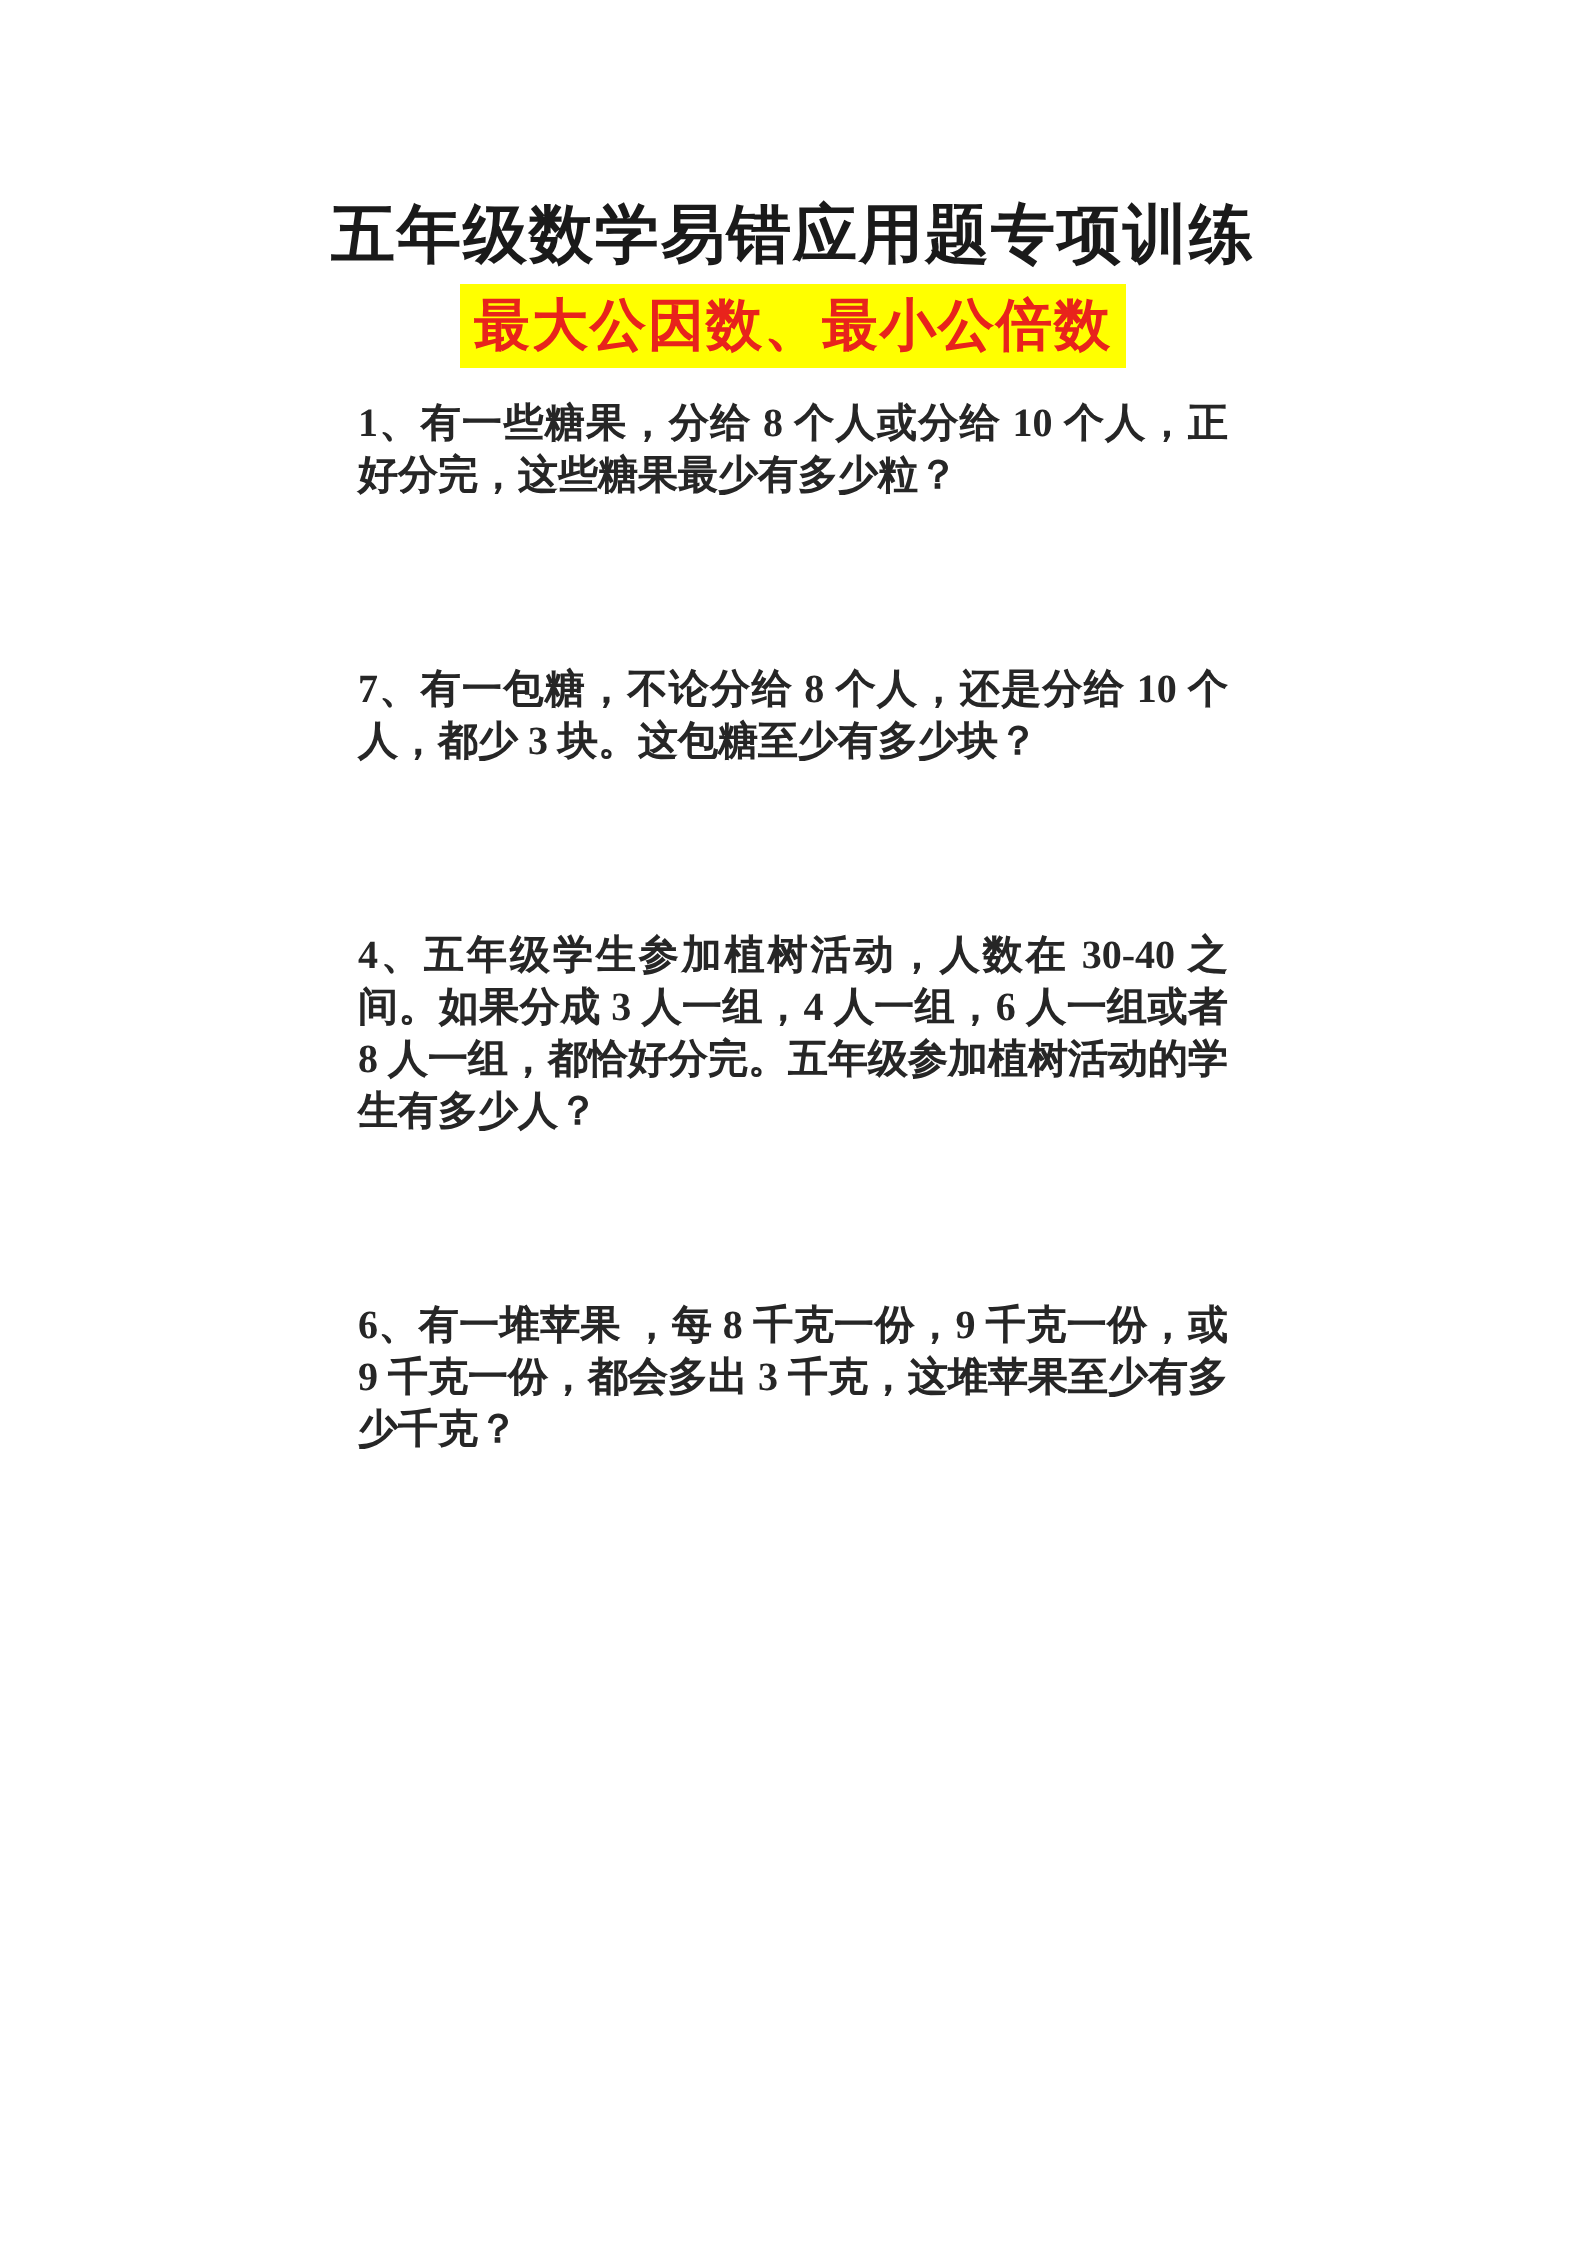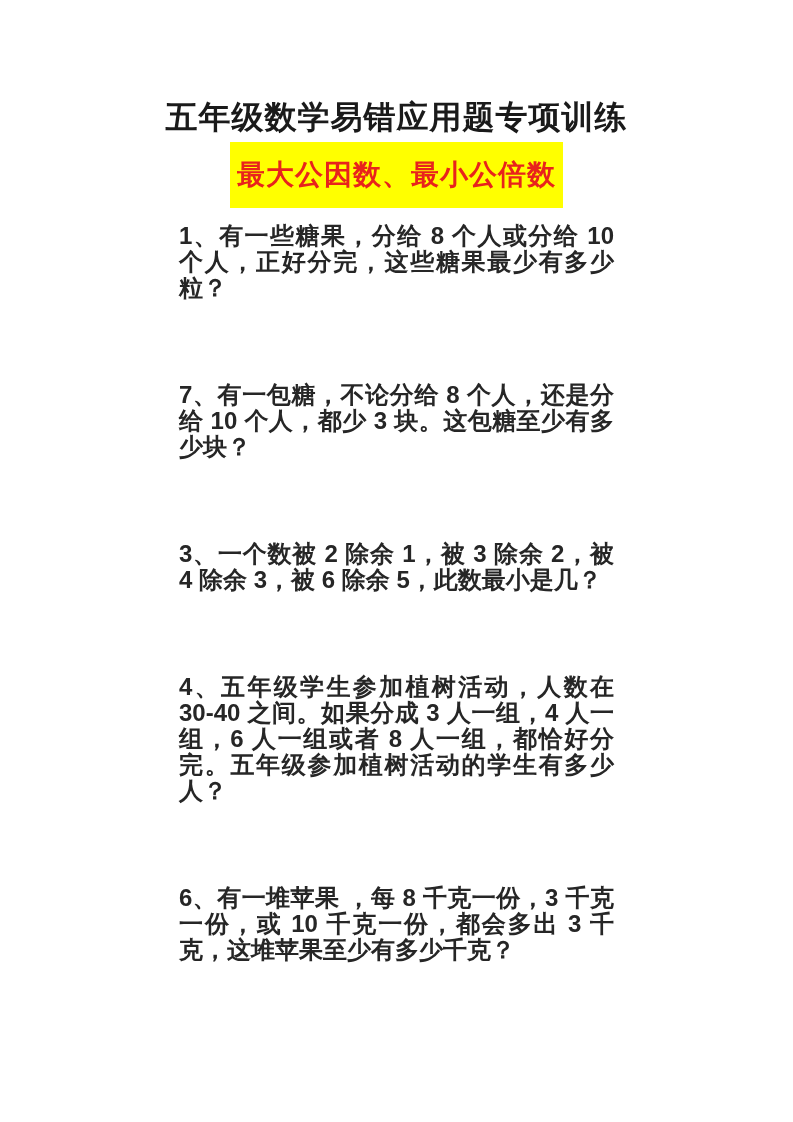--- a/index.html
+++ b/index.html
@@ -36,48 +36,48 @@
     text-align: center;
   }
   .subtitle-highlight {
     display: inline-block;
     background: var(--subtitle_highlight);
     color: var(--subtitle_text);
     font-size: 28px;
     line-height: 34px;
     font-weight: bold;
     letter-spacing: 1px;
-    padding: 16px 7px;
+    padding: 4px 7px;
   }
   .problems {
     margin: 15px 114px 0 114px;
   }
   .problem {
-    font-size: 24px;
+    font-size: 20px;
     line-height: 26px;
     font-weight: bold;
     color: var(--body_text);
     text-align: justify;
     text-justify: inter-ideograph;
     margin-bottom: 81px;
+    font-family: Liberation Serif, serif;
   }
   .problem:last-child { margin-bottom: 0; }
 </style>
 </head>
 <body>
 
 <div class="page">
 
   <h1 class="title">五年级数学易错应用题专项训练</h1>
 
   <div class="subtitle-row">
     <span class="subtitle-highlight">最大公因数、最小公倍数</span>
   </div>
 
   <div class="problems">
     <p class="problem">1、有一些糖果，分给 8 个人或分给 10 个人，正好分完，这些糖果最少有多少粒？</p>
     <p class="problem">7、有一包糖，不论分给 8 个人，还是分给 10 个人，都少 3 块。这包糖至少有多少块？</p>
-    <p class="problem">3、一个数被 2 除余 1，被 3 除余 2，被 4 除余 3，被 6 除余 5，此数最小是几？</p>
     <p class="problem">4、五年级学生参加植树活动，人数在 30-40 之间。如果分成 3 人一组，4 人一组，6 人一组或者 8 人一组，都恰好分完。五年级参加植树活动的学生有多少人？</p>
-    <p class="problem">6、有一堆苹果 ，每 8 千克一份，3 千克一份，或 10 千克一份，都会多出 3 千克，这堆苹果至少有多少千克？</p>
+    <p class="problem">6、有一堆苹果 ，每 8 千克一份，9 千克一份，或 9 千克一份，都会多出 3 千克，这堆苹果至少有多少千克？</p>
   </div>
 
 </div>
 
 </body></html>

